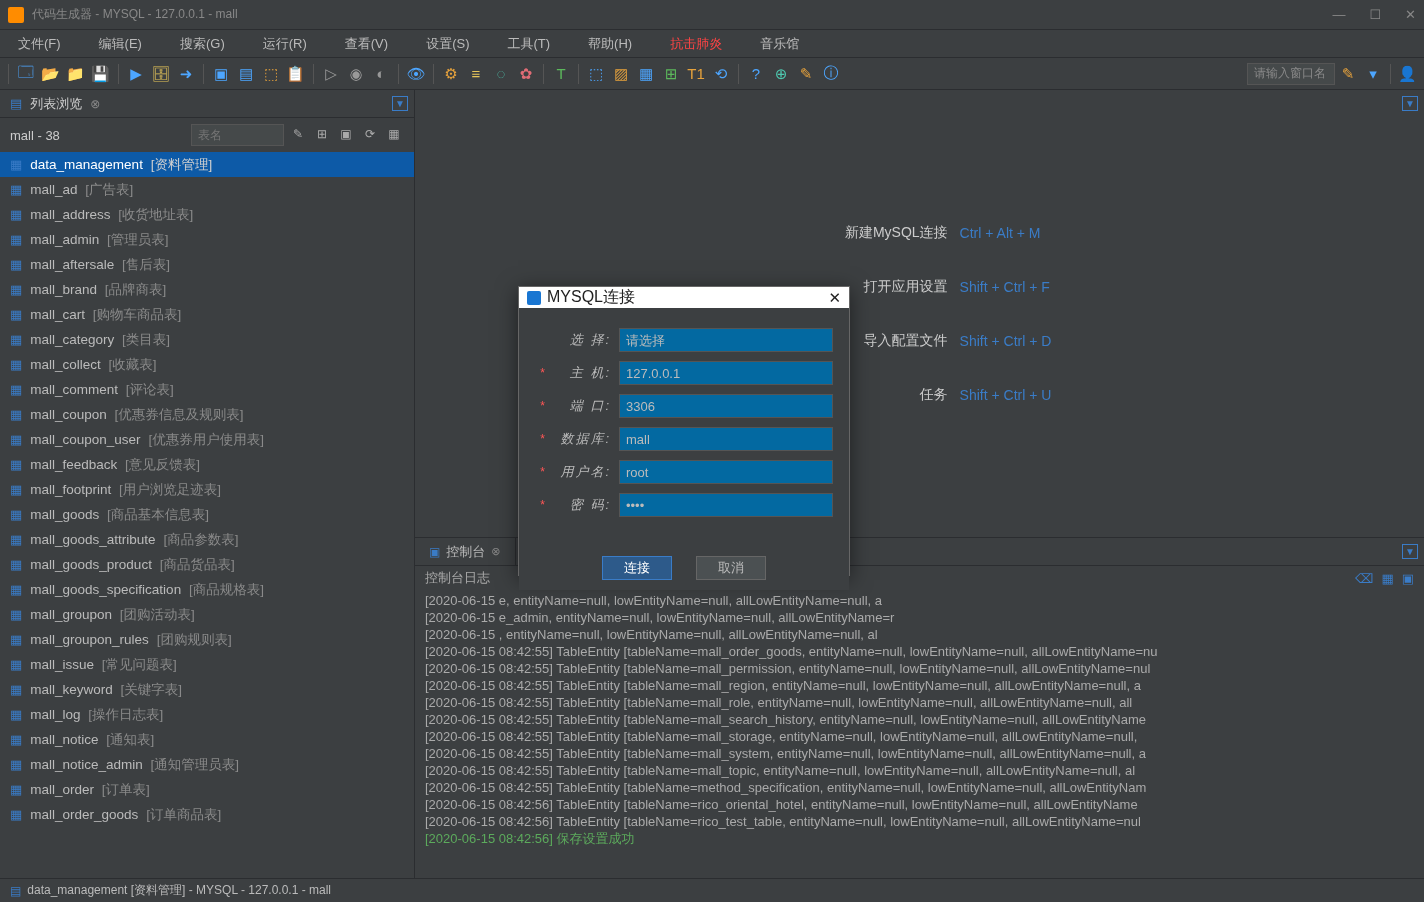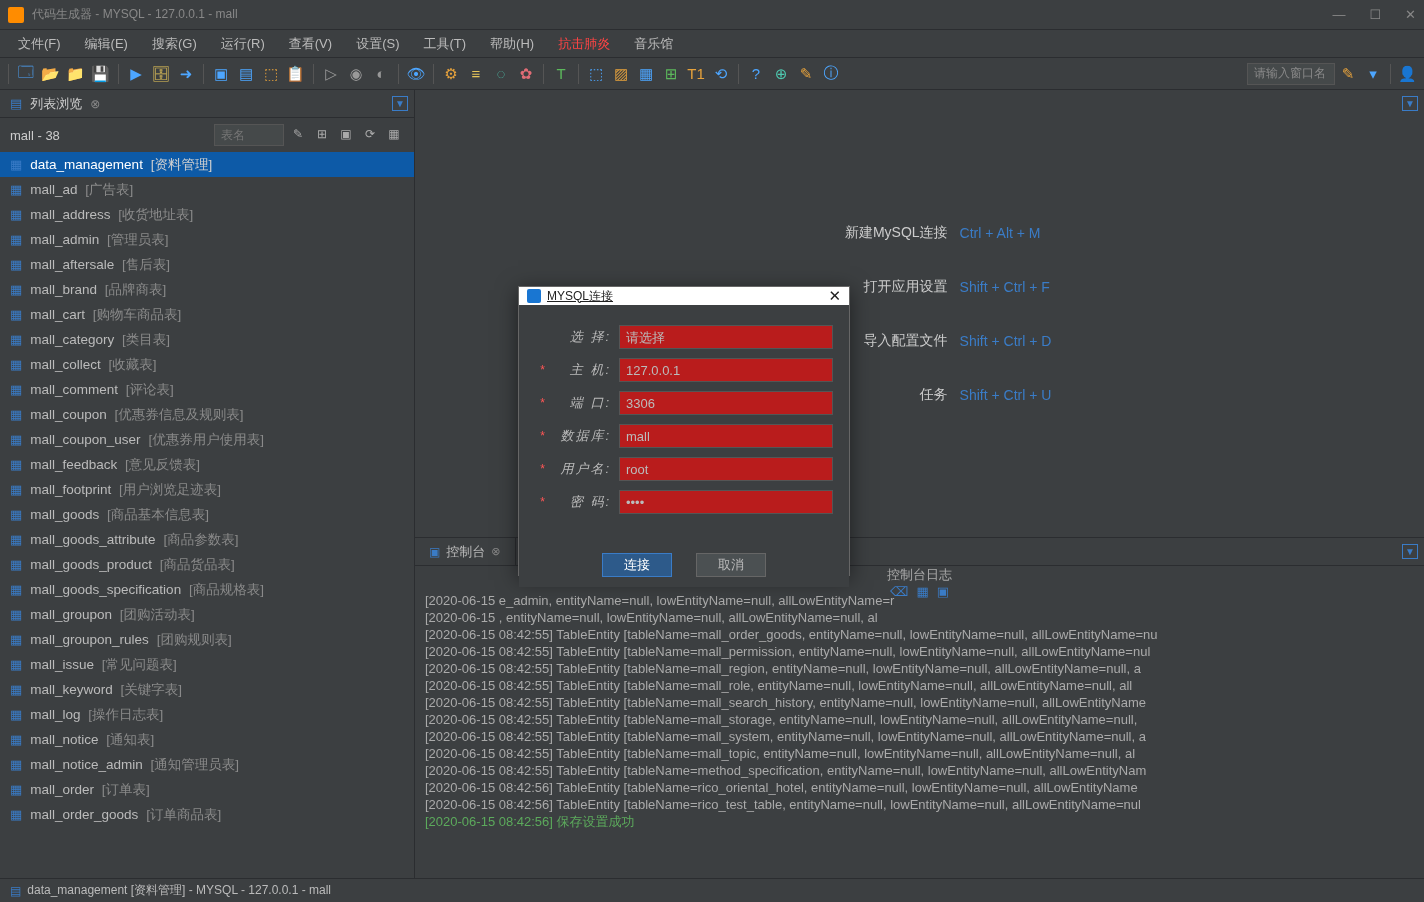--- a/index.html
+++ b/index.html
@@ -2,36 +2,36 @@
 <html><head>
 <meta charset="utf-8">
 <style>
 * { margin:0; padding:0; box-sizing:border-box; font-family:"Microsoft YaHei","Segoe UI",sans-serif; }
 body { background:#2b2d30; color:#bbbbbb; font-size:13px; width:1424px; height:902px; overflow:hidden; position:relative; }
 .titlebar { height:30px; background:#3c3f41; display:flex; align-items:center; padding:0 8px; border-bottom:1px solid #2b2d30; }
 .titlebar .app-icon { width:16px; height:16px; background:#ff8c00; margin-right:8px; border-radius:2px; }
 .titlebar .title { font-size:12px; color:#888; }
 .titlebar .win-controls { margin-left:auto; display:flex; gap:24px; color:#888; }
 .titlebar .win-controls span { cursor:pointer; font-family:sans-serif; }
-.menubar { height:28px; background:#3c3f41; display:flex; align-items:center; padding:0 8px; gap:4px; border-bottom:1px solid #2b2d30; }
+.menubar { height:28px; background:#3c3f41; display:flex; align-items:center; padding:0 8px; gap:18px; border-bottom:1px solid #2b2d30; }
 .menubar .menu-item { padding:3px 10px; font-size:13px; color:#bbbbbb; cursor:pointer; }
 .menubar .menu-item.hot { color:#ff4444; }
 .toolbar { height:32px; background:#3c3f41; display:flex; align-items:center; padding:0 4px; gap:1px; border-bottom:1px solid #2b2d30; }
 .toolbar .tb-icon { width:24px; height:24px; display:flex; align-items:center; justify-content:center; cursor:pointer; font-size:15px; }
 .toolbar .sep { width:1px; height:20px; background:#555; margin:0 4px; }
 .toolbar .search-box { margin-left:auto; width:88px; height:22px; background:#45494a; border:1px solid #555; color:#888; font-size:12px; padding:0 6px; display:flex; align-items:center; }
 .main { display:flex; height:calc(100% - 30px - 28px - 32px - 24px); }
 .sidebar { width:415px; background:#3c3f41; display:flex; flex-direction:column; border-right:1px solid #2b2d30; }
 .sidebar-header { height:28px; background:#3c3f41; display:flex; align-items:center; padding:0 10px; gap:8px; border-bottom:1px solid #2b2d30; position:relative; }
 .sidebar-header .tab-title { color:#ccc; font-size:13px; }
 .sidebar-header .close-tab { color:#888; font-size:12px; cursor:pointer; }
 .sidebar-header .drop-icon { position:absolute; right:6px; color:#3a7cc7; font-size:10px; border:1px solid #3a7cc7; padding:1px 2px; cursor:pointer; }
 .sidebar-filter { height:34px; display:flex; align-items:center; padding:0 10px; gap:16px; background:#3c3f41; }
 .sidebar-filter .db-name { color:#ccc; font-size:13px; flex:0 0 auto; }
-.sidebar-filter .tbl-input { width:70px; height:22px; background:#45494a; border:1px solid #555; color:#888; font-size:12px; padding:0 6px; }
+.sidebar-filter .tbl-input { width:93px; height:22px; background:#45494a; border:1px solid #555; color:#888; font-size:12px; padding:0 6px; }
 .sidebar-filter .mini-icon { width:20px; height:20px; display:flex; align-items:center; justify-content:center; cursor:pointer; font-size:12px; color:#aaa; }
 .sidebar-filter .icon-row { margin-left:auto; display:flex; gap:4px; }
 .table-list { flex:1; overflow-y:auto; overflow-x:hidden; background:#3c3f41; }
 .table-list::-webkit-scrollbar { width:12px; }
 .table-list::-webkit-scrollbar-track { background:#3c3f41; }
 .table-list::-webkit-scrollbar-thumb { background:#555; border-radius:2px; }
 .table-row { height:25px; display:flex; align-items:center; padding-left:10px; cursor:pointer; }
 .table-row.selected { background:#0d5aa7; color:#fff; }
 .table-row .row-icon { color:#3a7cc7; font-size:13px; margin-right:8px; }
 .table-row .row-text { font-size:13.5px; color:#bbbbbb; }
@@ -44,41 +44,41 @@
 .shortcuts { display:flex; flex-direction:column; gap:36px; }
 .shortcut-row { display:flex; align-items:center; font-size:14px; }
 .shortcut-row .sc-label { width:160px; text-align:right; color:#ccc; margin-right:12px; }
 .shortcut-row .sc-keys { color:#3a7cc7; }
 .content-bottom { height:340px; background:#3c3f41; display:flex; flex-direction:column; }
 .console-tabs { height:28px; display:flex; align-items:center; border-bottom:1px solid #2b2d30; position:relative; }
 .console-tab { padding:0 14px; height:100%; display:flex; align-items:center; gap:6px; cursor:pointer; font-size:13px; color:#bbbbbb; border-right:1px solid #2b2d30; }
 .console-tab .ct-icon { color:#3a7cc7; font-size:12px; }
 .console-tab .ct-close { color:#888; font-size:11px; }
 .console-tabs .drop-icon { position:absolute; right:6px; color:#3a7cc7; font-size:10px; border:1px solid #3a7cc7; padding:1px 2px; cursor:pointer; }
-.console-header { height:24px; display:flex; align-items:center; padding:0 10px; font-size:13px; color:#aaa;flex-direction:column; }
+.console-header { height:24px; display:flex; align-items:center; padding:0 10px; justify-content:space-between; font-size:13px; color:#aaa; }
 .console-header .ch-icons { display:flex; gap:8px; }
 .console-header .ch-icons span { cursor:pointer; color:#3a7cc7; font-size:13px; }
 .console-log { flex:1; overflow:auto; padding:2px 10px; font-family:Consolas,monospace; font-size:13px; line-height:17px; color:#aaa; white-space:nowrap; }
 .console-log::-webkit-scrollbar { width:12px; height:12px; }
 .console-log::-webkit-scrollbar-track { background:#3c3f41; }
 .console-log::-webkit-scrollbar-thumb { background:#555; border-radius:2px; }
 .console-log .success { color:#5caa5c; }
 .statusbar { height:24px; background:#3c3f41; display:flex; align-items:center; padding:0 10px; font-size:12px; color:#bbbbbb; border-top:1px solid #2b2d30; }
 .statusbar .sb-icon { color:#3a7cc7; margin-right:6px; }
 
 .dialog { position:absolute; left:518px; top:286px; width:332px; height:290px; background:#a8b2b9; border:1px solid #666; box-shadow:0 4px 20px rgba(0,0,0,0.5); display:flex; flex-direction:column; }
 .dialog-titlebar { height:26px; background:#fff; display:flex; align-items:center; padding:0 8px; }
 .dialog-titlebar .d-icon { width:14px; height:14px; background:#1976d2; border-radius:2px; margin-right:6px; }
-.dialog-titlebar .d-title { font-size:12px; color:#222;text-decoration:underline; }
+.dialog-titlebar .d-title { font-size:16px; color:#222; }
 .dialog-titlebar .d-close { margin-left:auto; font-size:15px; color:#222; cursor:pointer; font-family:sans-serif; }
 .dialog-body { flex:1; background:#3c3f41; padding:20px 16px 10px 16px; display:flex; flex-direction:column; gap:9px; }
 .form-row { display:flex; align-items:center; gap:8px; }
 .form-row .req { color:#ff5555; width:10px; text-align:right; font-size:12px; }
 .form-row .lbl { width:58px; text-align:right; color:#bbbbbb; font-size:13px; letter-spacing:2px;font-style:italic; }
-.form-row select, .form-row input { flex:1; height:24px; background:#b91c1c; border:1px solid #555; color:#bbbbbb; font-size:13px; padding:0 6px; }
+.form-row select, .form-row input { flex:1; height:24px; background:#0369a1; border:1px solid #555; color:#bbbbbb; font-size:13px; padding:0 6px; }
 .form-row select { appearance:none; }
 .dialog-buttons { display:flex; justify-content:center; gap:24px; margin-top:30px; }
 .dialog-buttons button { width:70px; height:24px; background:#4b5052; border:1px solid #666; color:#bbbbbb; font-size:13px; cursor:pointer; }
 .dialog-buttons button.primary { background:#2d5a8a; border-color:#3a7cc7; color:#fff; }
 .c-blue{color:#4da6ff}.c-yellow{color:#e6c55a}.c-orange{color:#e6a23c}.c-green{color:#5cb85c}.c-red{color:#e06c75}.c-cyan{color:#4ec9b0}.c-gray{color:#999}
 </style>
 </head>
 <body>
 
 <div class="titlebar">
@@ -323,20 +323,21 @@
       </div>
       <div class="console-header">
         <span>控制台日志</span>
         <div class="ch-icons">
           <span>⌫</span>
           <span>▦</span>
           <span>▣</span>
         </div>
       </div>
       <div class="console-log" id="console-log">
+          <div>[2020-06-15                                                       e, entityName=null, lowEntityName=null, allLowEntityName=null, a</div>
           <div>[2020-06-15                                                       e_admin, entityName=null, lowEntityName=null, allLowEntityName=r</div>
           <div>[2020-06-15                                                       , entityName=null, lowEntityName=null, allLowEntityName=null, al</div>
           <div>[2020-06-15 08:42:55] TableEntity [tableName=mall_order_goods, entityName=null, lowEntityName=null, allLowEntityName=nu</div>
           <div>[2020-06-15 08:42:55] TableEntity [tableName=mall_permission, entityName=null, lowEntityName=null, allLowEntityName=nul</div>
           <div>[2020-06-15 08:42:55] TableEntity [tableName=mall_region, entityName=null, lowEntityName=null, allLowEntityName=null, a</div>
           <div>[2020-06-15 08:42:55] TableEntity [tableName=mall_role, entityName=null, lowEntityName=null, allLowEntityName=null, all</div>
           <div>[2020-06-15 08:42:55] TableEntity [tableName=mall_search_history, entityName=null, lowEntityName=null, allLowEntityName</div>
           <div>[2020-06-15 08:42:55] TableEntity [tableName=mall_storage, entityName=null, lowEntityName=null, allLowEntityName=null, </div>
           <div>[2020-06-15 08:42:55] TableEntity [tableName=mall_system, entityName=null, lowEntityName=null, allLowEntityName=null, a</div>
           <div>[2020-06-15 08:42:55] TableEntity [tableName=mall_topic, entityName=null, lowEntityName=null, allLowEntityName=null, al</div>

